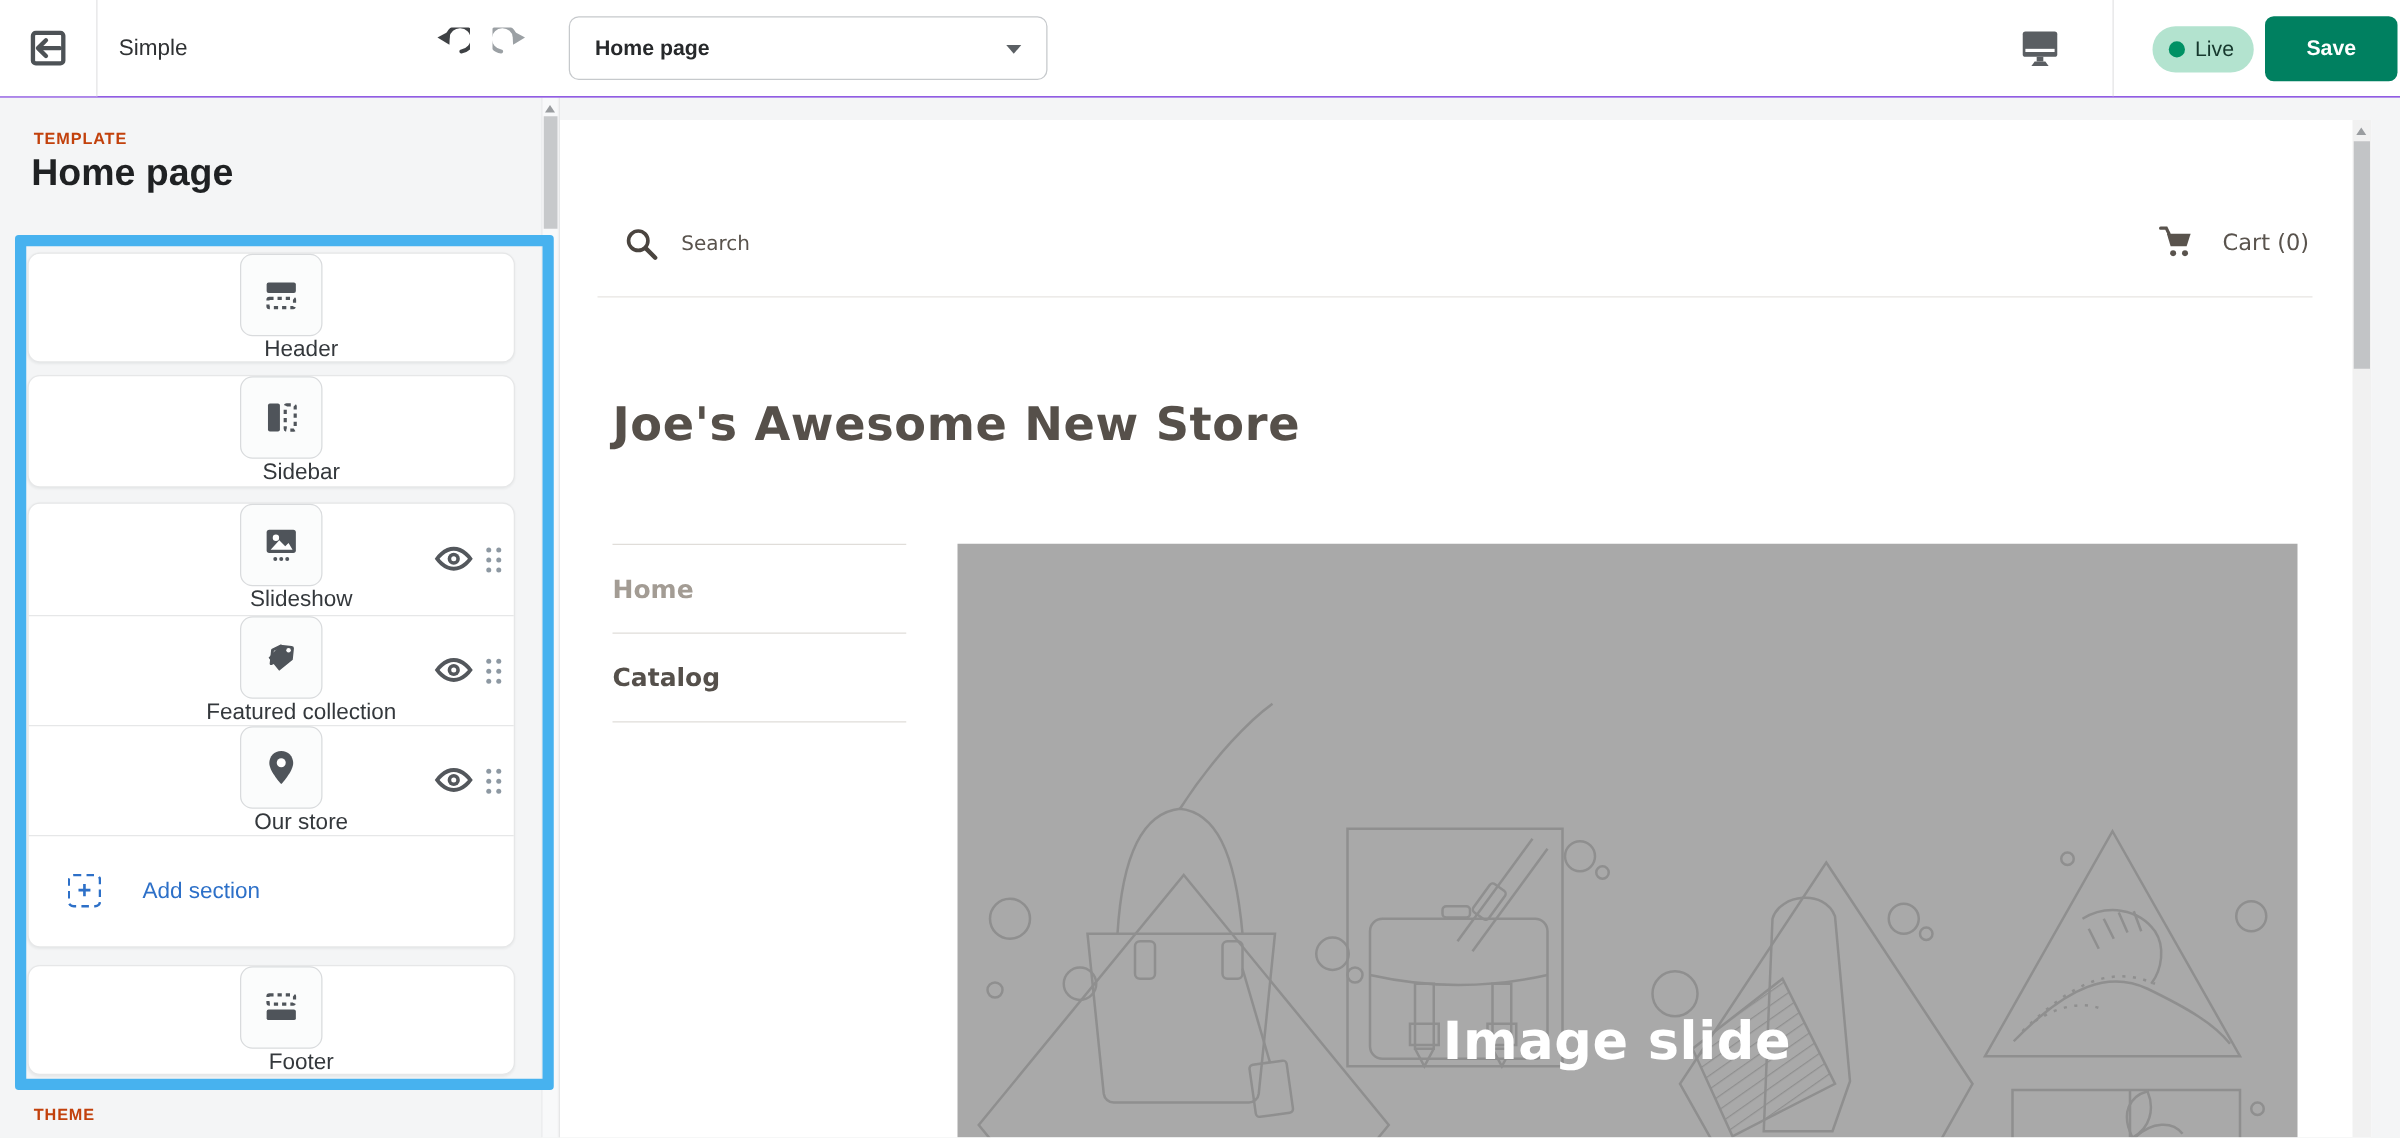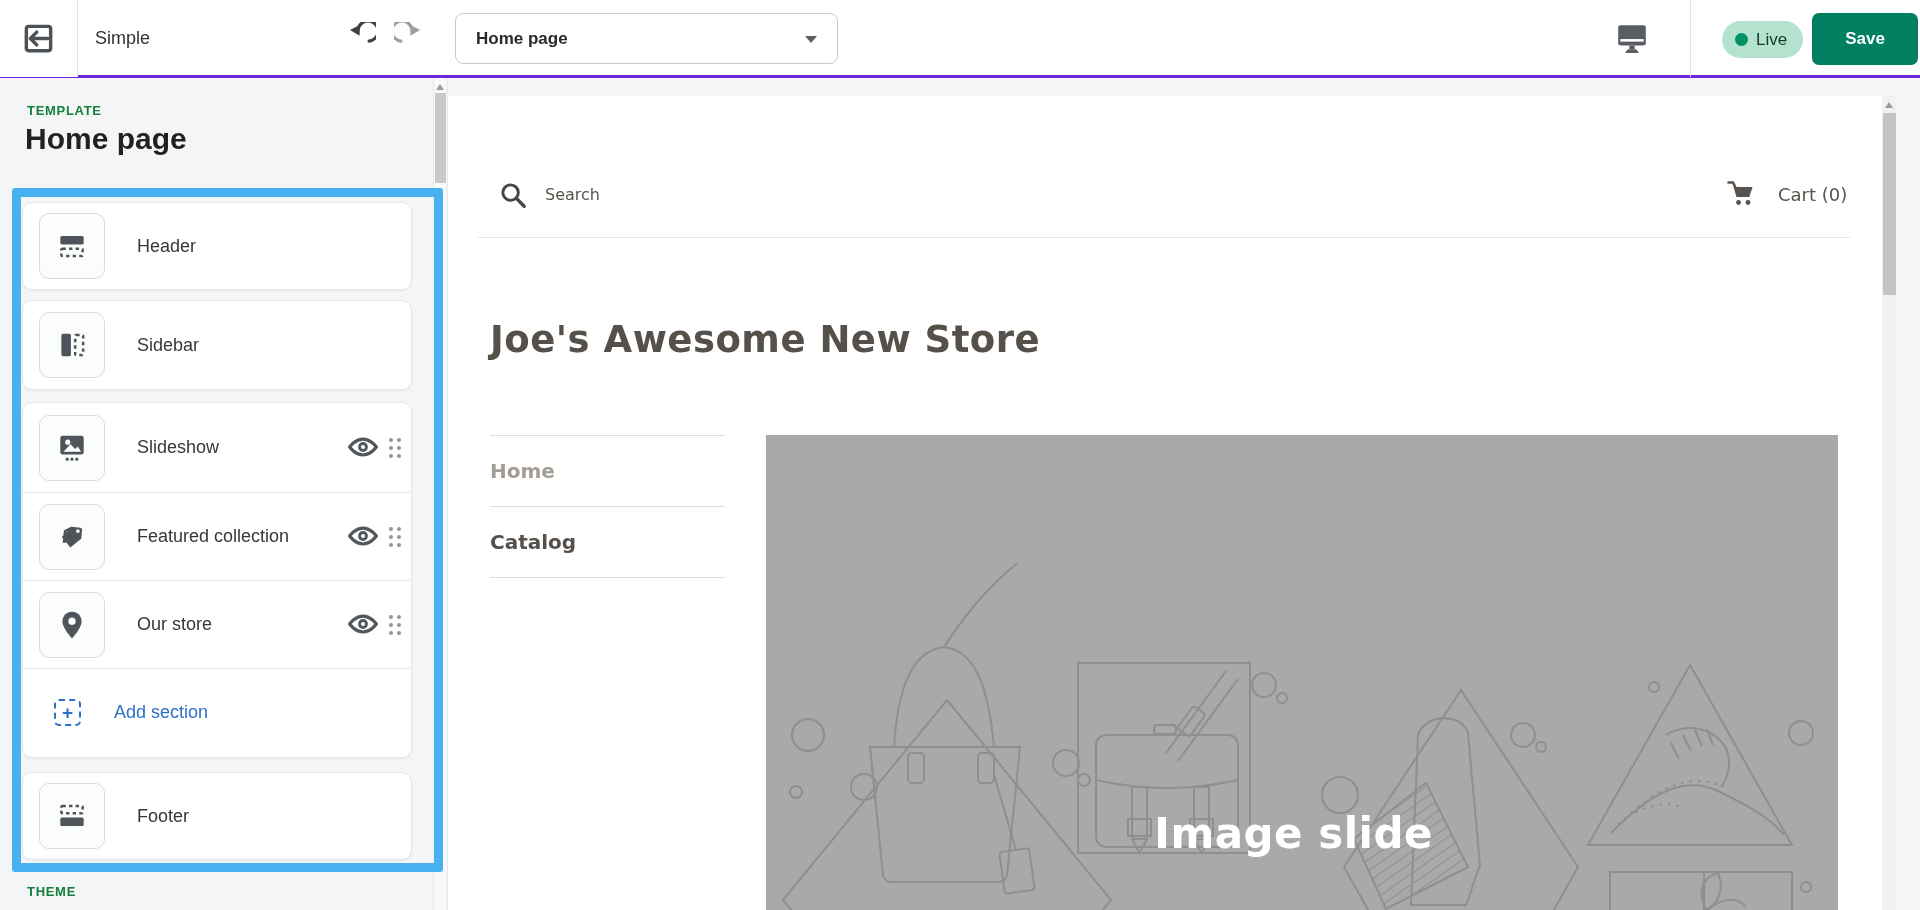--- a/index.html
+++ b/index.html
@@ -1,48 +1,48 @@
 <!DOCTYPE html>
 <html><head>
 <meta charset="utf-8">
 <style>
   * { margin:0; padding:0; box-sizing:border-box; }
   body { font-family:"Liberation Sans", sans-serif; background:#e8eaec; }
   .app { position:relative; width:1920px; height:910px; background:#f4f5f6; overflow:hidden; }
 
   
-  .toolbar { position:absolute; left:0; top:0; width:1920px; height:78px; background:#fff; border-bottom:3px solid #6d28d9; z-index:40; }
+  .toolbar { position:absolute; left:0; top:0; width:1920px; height:78px; background:#fff; border-bottom:1px solid #6d28d9; z-index:40; }
   .exit-btn { position:absolute; left:0; top:0; width:78px; height:77px; border:none; border-right:1px solid #e3e4e5; background:#fff; display:flex; align-items:center; justify-content:center; cursor:pointer; }
   .theme-name { position:absolute; left:95px; top:0; height:77px; line-height:77px; font-size:18px; color:#2f3133; }
   .hist-btn { position:absolute; top:22px; width:34px; height:34px; background:transparent; border:none; cursor:pointer; }
   .undo { left:342px; } .redo { left:394px; }
   .page-dropdown { position:absolute; left:455px; top:13px; width:383px; height:51px; background:#fff; border:1px solid #c6c9cc; border-radius:8px; display:flex; align-items:center; padding:0 20px; cursor:pointer; }
   .page-dropdown .val { font-size:17px; font-weight:600; color:#27292b; }
   .caret { position:absolute; right:20px; top:22px; width:0; height:0; border-left:6px solid transparent; border-right:6px solid transparent; border-top:7px solid #5b6064; }
   .monitor-btn { position:absolute; left:1612px; top:20px; width:40px; height:38px; border:none; background:transparent; cursor:pointer; }
   .tb-vdiv { position:absolute; left:1690px; top:0; width:1px; height:77px; background:#e3e4e5; }
   .live-badge { position:absolute; left:1722px; top:21px; height:37px; border-radius:19px; background:#b3e3cf; display:flex; align-items:center; padding:0 16px 0 13px; gap:8px; }
   .live-dot { width:13px; height:13px; border-radius:50%; background:#009164; }
   .live-badge .lbl { font-size:17px; color:#16382d;text-align:center; }
   .save-btn { position:absolute; left:1812px; top:13px; width:106px; height:52px; background:#008060; color:#fff; font-size:17px; font-weight:600; border:none; border-radius:7px; cursor:pointer; font-family:"Liberation Sans",sans-serif; }
 
   
   .sidebar { position:absolute; left:0; top:78px; width:448px; height:832px; background:#f4f5f6; border-right:1px solid #e6e7e8; }
-  .kicker { position:absolute; left:27px; font-size:13px; font-weight:700; letter-spacing:.7px; color:#15803d; }
+  .kicker { position:absolute; left:27px; font-size:13px; font-weight:700; letter-spacing:.7px; color:#c2410c; }
   .template-kicker { top:25px; }
   .theme-kicker { top:806px; }
   .page-title { position:absolute; left:25px; top:44px; font-size:30px; font-weight:700; color:#1f2123; }
 
   .card { position:absolute; left:22px; width:390px; background:#fff; border:1px solid #e6e7e8; border-radius:10px; box-shadow:0 1px 2px rgba(22,29,37,.06); }
   .card-header  { top:124px; height:88px; }
   .card-sidebar { top:222px; height:90px; }
   .card-group   { top:324px; height:356px; padding:0; }
   .card-footer  { top:694px; height:88px; }
 
-  .sec-row { position:relative; display:flex; align-items:center; height:100%; padding-left:16px; cursor:pointer; }
+  .sec-row { position:relative; display:flex; align-items:center; height:100%; padding-left:16px; cursor:pointer;flex-direction:column; }
   .card-group .sec-row { height:89px; }
   .card-group .sec-row + .sec-row { border-top:1px solid #e6e7e8; height:88px; }
   .icon-tile { width:66px; height:66px; border:1px solid #d9dbdd; border-radius:10px; background:#fbfcfc; display:flex; align-items:center; justify-content:center; flex:none; }
   .sec-label { margin-left:32px; font-size:18px; color:#34383c; }
   .eye-btn { position:absolute; left:322px; top:50%; transform:translateY(-50%); width:36px; height:36px; border:none; background:transparent; cursor:pointer; padding:0; }
   .drag-handle { position:absolute; left:366px; top:50%; transform:translateY(-50%); width:12px; display:grid; grid-template-columns:4px 4px; gap:4px; cursor:grab; }
   .drag-handle i { width:4px; height:4px; border-radius:50%; background:#8d98a2; }
 
   .add-row { position:relative; display:flex; align-items:center; height:88px; padding-left:31px; cursor:pointer; border-top:1px solid #e6e7e8; }
   .add-ico { width:27px; height:27px; border:2px dashed #2d70c8; border-radius:5px; color:#2d70c8; font-size:19px; font-weight:700; display:flex; align-items:center; justify-content:center; flex:none; line-height:1; }

